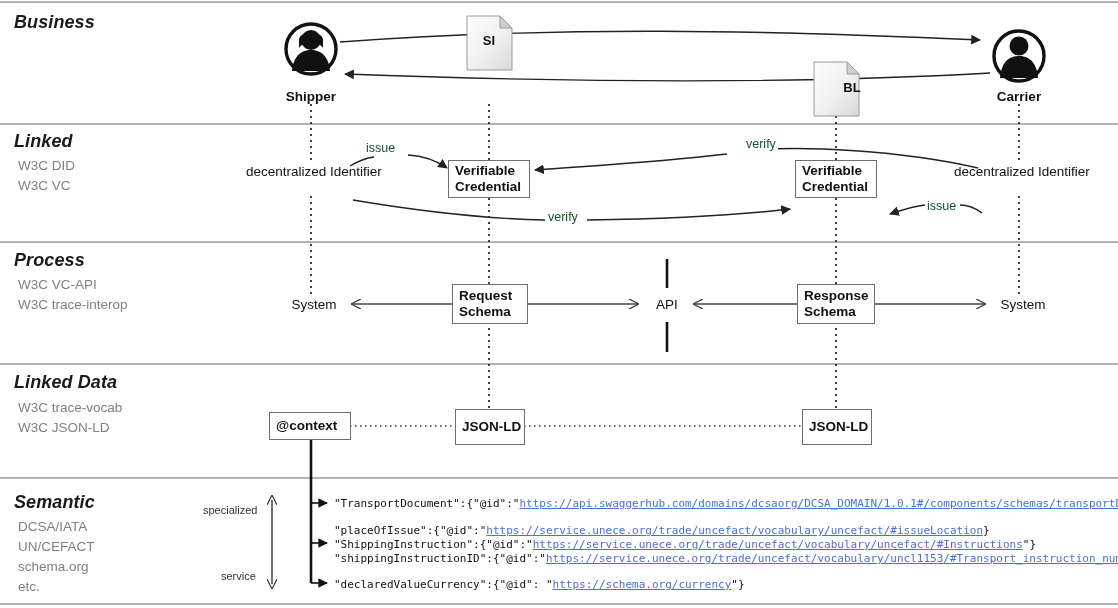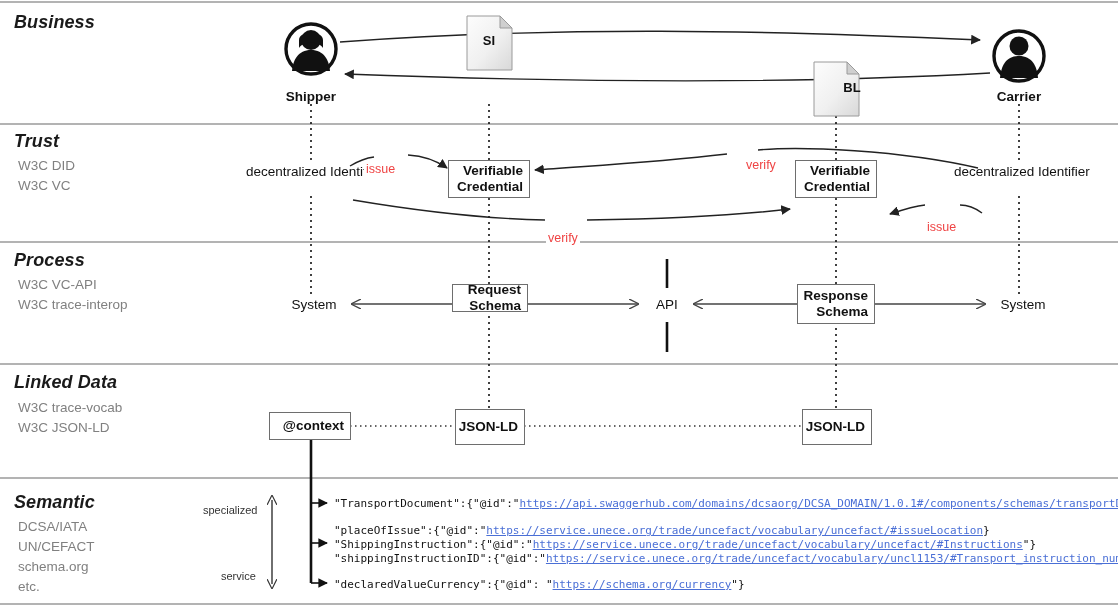--- a/index.html
+++ b/index.html
@@ -52,21 +52,21 @@
     position: absolute;
     border: 1.5px solid #6e6e6e;
     background: #fff;
     font-weight: bold;
     font-size: 13.5px;
     color: #111;
     text-align: center;
     line-height: 16px;
     display: flex;
     flex-direction: column;
-    align-items: flex-end;
+    align-items: flex-start;
     justify-content: center;
     box-sizing: border-box;
     padding: 2px 6px;
   }
   .node span { display: block; white-space: nowrap; }
 
   
   .textnode {
     position: absolute;
     font-weight: normal;
@@ -74,25 +74,24 @@
     color: #111;
     text-align: center;
     line-height: 17px;
     white-space: nowrap;
   }
 
   
   .edgelabel {
     position: absolute;
     font-size: 12.5px;
-    color: #ef4444;
+    color: #14532d;
     background: #fff;
     padding: 0 2px;
     white-space: nowrap;
-    margin-top: 21px;
   }
   .scalelabel {
     position: absolute;
     font-size: 11px;
     color: #333;
     white-space: nowrap;
   }
   .actorcaption {
     position: absolute;
     font-weight: bold;
@@ -239,21 +238,21 @@
       <path d="M 311 583 L 327 583" fill="none" stroke="#111" stroke-width="1.6" marker-end="url(#arrowSmall)"></path>
     </g>
 
     <g>
       <line x1="272" y1="500" x2="272" y2="584" stroke="#333" stroke-width="1.4" marker-start="url(#arrowThin)" marker-end="url(#arrowThin)"></line>
     </g>
   </svg>
 
   <div class="rowlabel" style="left:14px; top:12px;">Business</div>
 
-  <div class="rowlabel" style="left:14px; top:131px;">Trust</div>
+  <div class="rowlabel" style="left:14px; top:131px;">Linked</div>
   <div class="sublist" style="left:18px; top:156px;">
     <div>W3C DID</div>
     <div>W3C VC</div>
   </div>
 
   <div class="rowlabel" style="left:14px; top:250px;">Process</div>
   <div class="sublist" style="left:18px; top:275px;">
     <div>W3C VC-API</div>
     <div>W3C trace-interop</div>
   </div>
@@ -298,21 +297,21 @@
 
   <div class="edgelabel" style="left:364px; top:141px;">issue</div>
   <div class="edgelabel" style="left:925px; top:199px;">issue</div>
   <div class="edgelabel" style="left:744px; top:137px;">verify</div>
   <div class="edgelabel" style="left:546px; top:210px;">verify</div>
 
   <div class="textnode" style="left:276px; top:296px; width:76px;">System</div>
   <div class="textnode" style="left:985px; top:296px; width:76px;">System</div>
   <div class="textnode" style="left:641px; top:296px; width:52px;">API</div>
 
-  <div class="node" style="left:452px; top:284px; width:76px; height:28px;">
+  <div class="node" style="left:452px; top:284px; width:76px; height:40px;">
     <span>Request</span>
     <span>Schema</span>
   </div>
   <div class="node" style="left:797px; top:284px; width:78px; height:40px;">
     <span>Response</span>
     <span>Schema</span>
   </div>
 
   <div class="node" style="left:269px; top:412px; width:82px; height:28px;">
     <span>@context</span>

